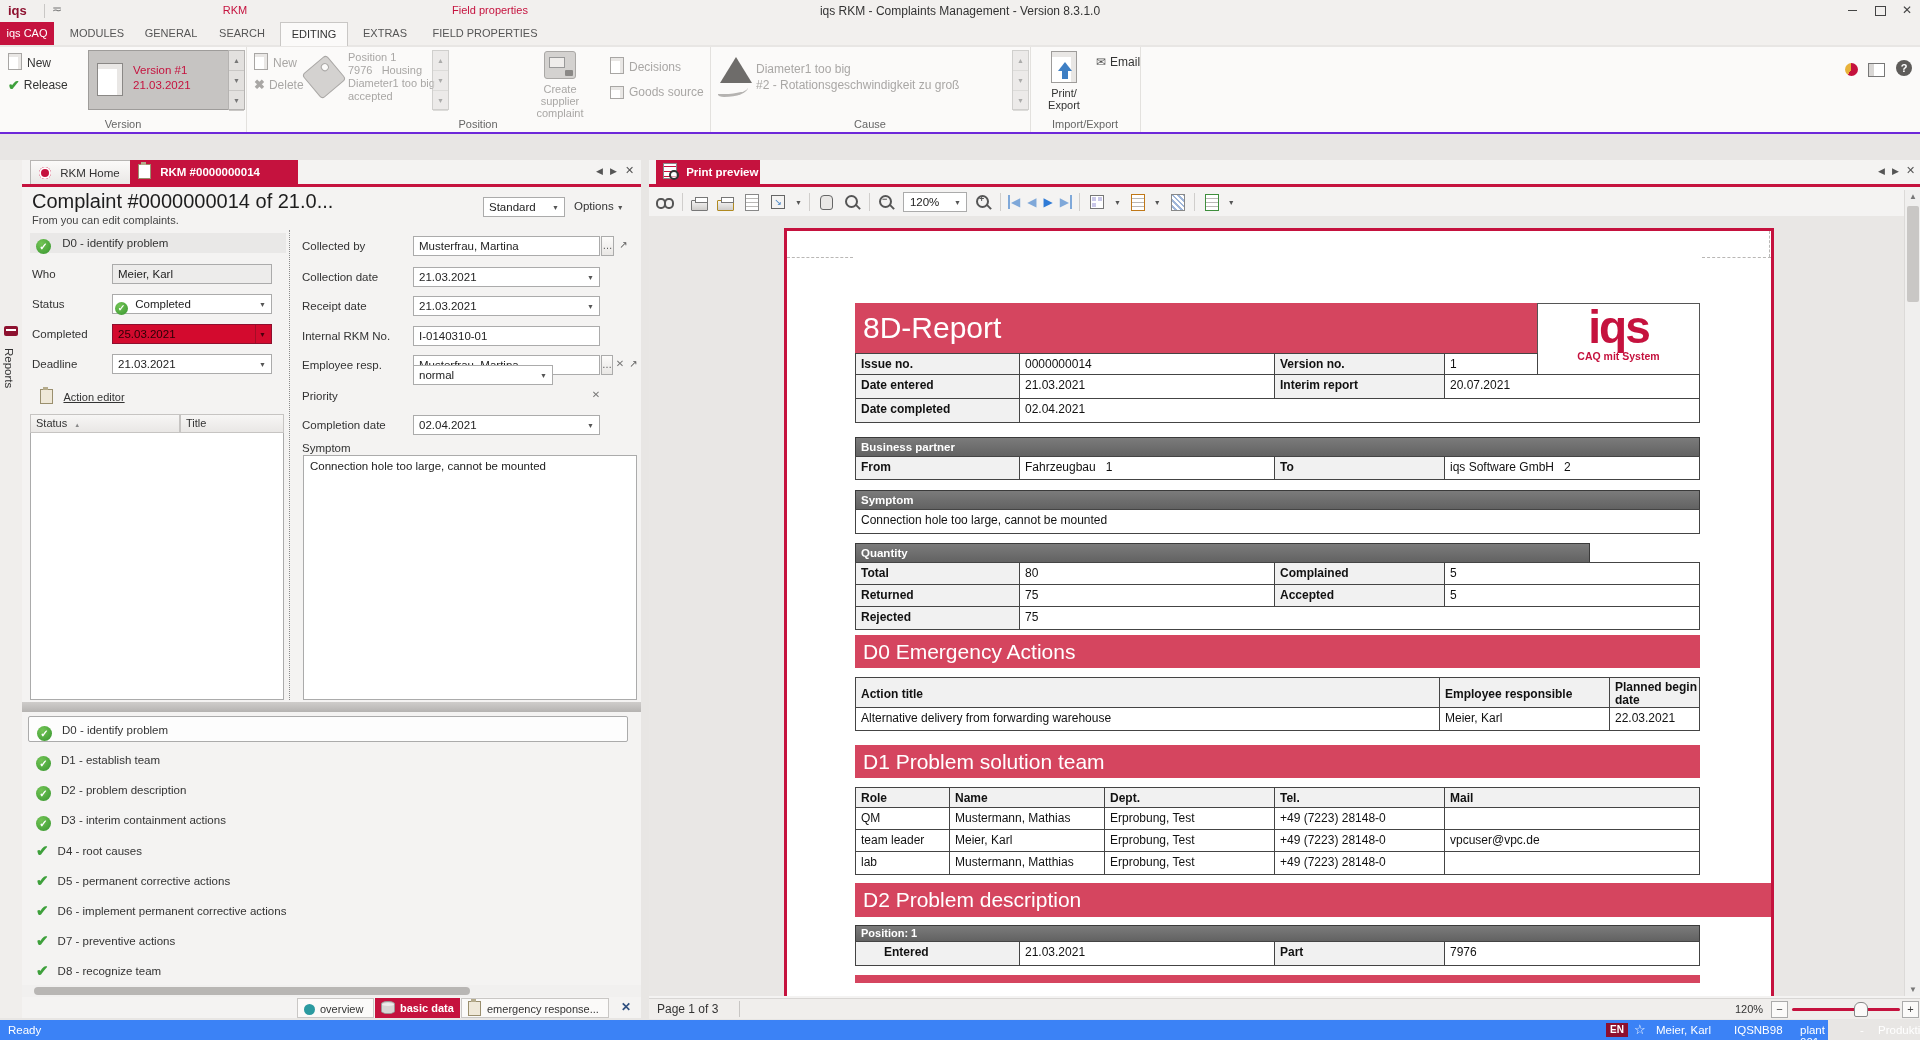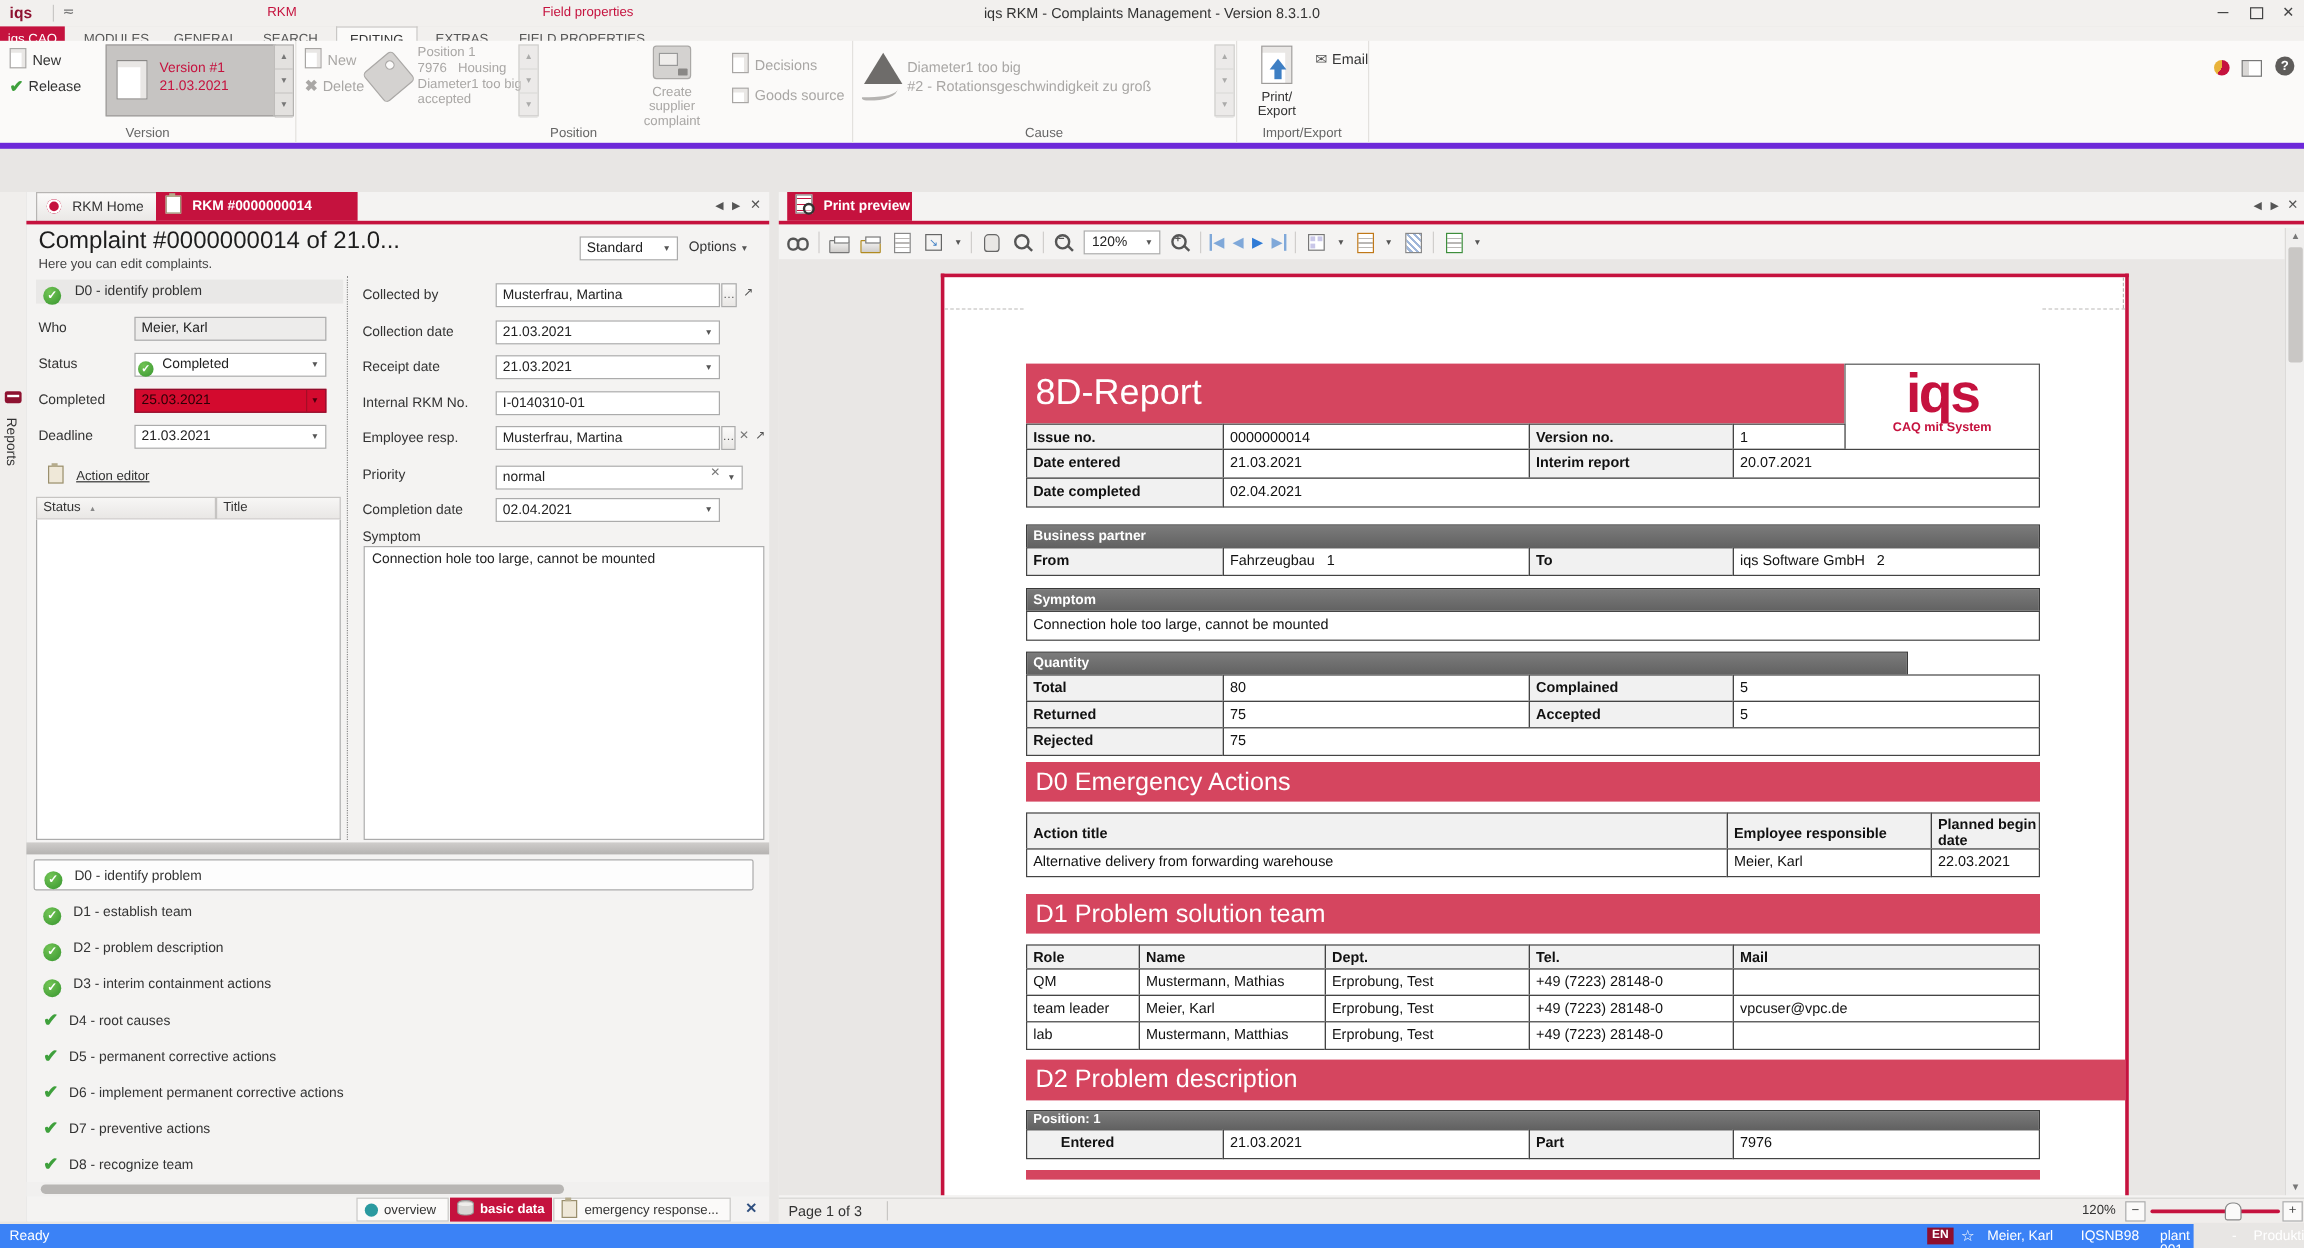--- a/index.html
+++ b/index.html
@@ -19,21 +19,21 @@
   .winbox{display:inline-block;width:9px;height:8px;border:1px solid #444;vertical-align:middle;}
   .winbar{display:inline-block;width:9px;height:1px;background:#444;vertical-align:middle;}
 
   
   #tabrow{left:0;top:22px;width:1920px;height:23px;background:#F2F0EE;}
   .rtab{position:absolute;top:0;height:23px;line-height:23px;font-size:11px;color:#555;text-align:center;}
   .rtab-red{background:#C5123E;color:#fff;}
   .rtab-active{background:#FBFAF9;border:1px solid #C9C7C5;border-bottom:none;color:#333;}
 
   
-  #ribbon{left:0;top:34px;width:1920px;height:85px;background:#FBFAF9;border-bottom:5px solid #6d28d9;}
+  #ribbon{left:0;top:47px;width:1920px;height:85px;background:#FBFAF9;border-bottom:2px solid #6d28d9;}
   .grp{position:absolute;top:0;height:85px;border-right:1px solid #E3E1DE;}
   .grp-label{position:absolute;left:0;right:0;bottom:2px;text-align:center;font-size:11px;color:#666;}
   .rb-btn{position:absolute;font-size:12px;color:#333;white-space:nowrap;}
   .rb-btn.dis{color:#A9A7A5;}
   .ic-page{display:inline-block;width:12px;height:15px;background:#fff;border:1px solid #A8A6A4;
     vertical-align:-3px;position:relative;margin-right:5px;box-shadow:inset -3px 3px 0 #E9E7E5;}
   .ic-check{color:#3EA03C;font-size:14px;font-weight:bold;margin-right:4px;vertical-align:-1px;}
   .ic-x{color:#A9A7A5;font-size:13px;font-weight:bold;margin-right:4px;}
   .gallery{background:#C6C4C2;border:1px solid #9E9C9A;}
   .gal-page{position:absolute;left:8px;top:12px;width:24px;height:31px;background:#fff;border:1px solid #8a8886;box-shadow:inset -5px 5px 0 #E9E7E5;}
@@ -254,21 +254,21 @@
 <div class="panel-tab ptab-red" style="left:130px;width:168px;">
   <span class="clip-ic" style="margin-left:8px;background:#fff;"></span>
   <span>RKM #0000000014</span>
 </div>
 <span class="navglyph" style="left:596px;">◀</span>
 <span class="navglyph" style="left:610px;">▶</span>
 <span class="navglyph" style="left:625px;font-size:11px;top:164px;">✕</span>
 <div class="redline" style="left:22px;width:619px;"></div>
 
 <span class="abs lp-title">Complaint #0000000014 of 21.0...</span>
-<span class="abs lp-sub">Here you can edit complaints.</span>
+<span class="abs lp-sub">From you can edit complaints.</span>
 <div class="abs select" style="left:483px;top:197px;width:82px;height:20px;box-sizing:border-box;">
   <span>Standard</span>
   <span class="dd">▼</span>
 </div>
 <span class="abs" style="left:574px;top:200px;font-size:11.5px;color:#333;">
   <span>Options</span>
   <span style="font-size:7px;color:#555;">▼</span>
 </span>
 
 <div class="abs secbar" style="left:30px;top:233px;width:256px;height:20px;">
@@ -334,21 +334,21 @@
 <span class="flabel" style="left:302px;top:330px;">Internal RKM No.</span>
 <div class="fctrl" style="left:413px;top:326px;width:187px;">I-0140310-01</div>
 
 <span class="flabel" style="left:302px;top:359px;">Employee resp.</span>
 <div class="fctrl" style="left:413px;top:355px;width:187px;">Musterfrau, Martina</div>
 <span class="mini" style="left:601px;top:355px;width:12px;">…</span>
 <span class="mini" style="left:614px;top:355px;width:12px;border:none;background:none;color:#777;">✕</span>
 <span class="mini" style="left:627px;top:355px;width:13px;border:none;background:none;">↗</span>
 
 <span class="flabel" style="left:302px;top:390px;">Priority</span>
-<div class="fctrl" style="left:413px;top:388px;width:206px;">
+<div class="fctrl" style="left:413px;top:365px;width:140px;">
   <span>normal</span>
   <span class="dd">▼</span>
 </div>
 <span class="mini" style="left:590px;top:386px;width:12px;border:none;background:none;color:#777;">✕</span>
 
 <span class="flabel" style="left:302px;top:419px;">Completion date</span>
 <div class="fctrl" style="left:413px;top:415px;width:187px;">
   <span>02.04.2021</span>
   <span class="dd">▼</span>
 </div>

